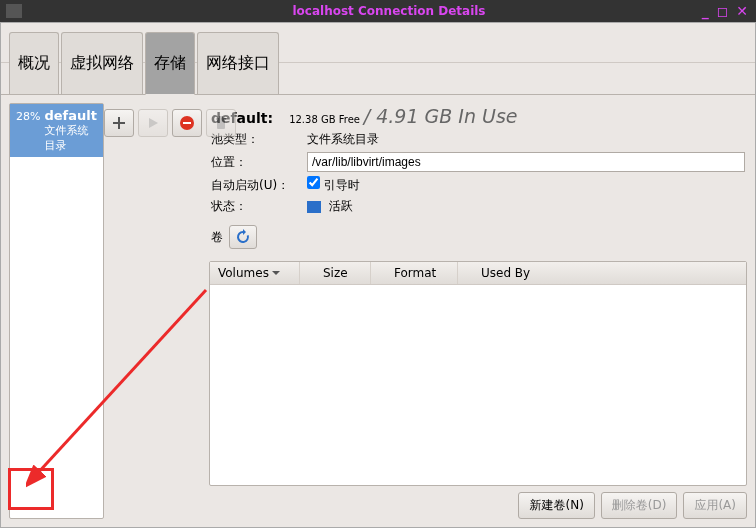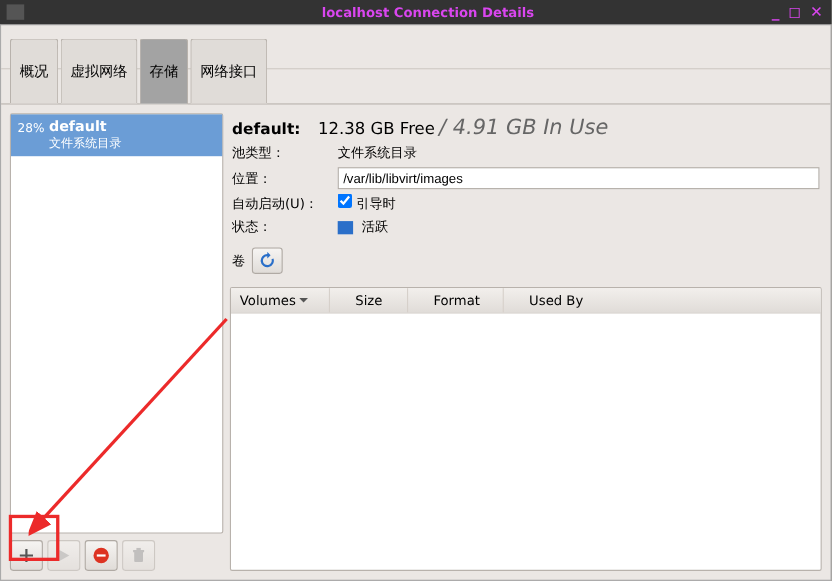--- a/index.html
+++ b/index.html
@@ -45,38 +45,38 @@
     border-bottom: 1px solid #b8b2ac;
     height: 32px;
     gap: 2px;
   }
   .tab {
     padding: 20px 8px;
     border: 1px solid #b8b2ac;
     border-bottom: none;
     border-radius: 3px 3px 0 0;
     background: #e0dcd8;
-    font-size: 13px;
+    font-size: 16px;
   }
   .tab.active {
     background: #a3a3a3;
     position: relative;
     top: 1px;
     border-bottom: 1px solid #ebe7e4;
   }
   .content {
     flex: 1;
     display: flex;
     padding: 8px;
     gap: 6px;
   }
   .left {
     width: 194px;
     display: flex;
-    flex-direction: column;
+    flex-direction: row;
   }
   .pool-list {
     flex: 1;
     border: 1px solid #b8b2ac;
     background: #fff;
     border-radius: 2px;
   }
   .pool-item {
     background: #6b9dd6;
     color: #fff;
@@ -111,21 +111,21 @@
   }
   .details {
     padding: 2px 2px 6px 2px;
   }
   .details-header {
     display: flex;
     align-items: baseline;
     gap: 16px;
   }
   .details-header .name { font-weight: bold; font-size: 14px; }
-  .details-header .free { font-size: 15px; }
+  .details-header .free { font-size: 10px; }
   .details-header .inuse { font-style: italic; color: #666; font-size: 19px; }
   .detail-row {
     display: flex;
     align-items: center;
     margin-top: 4px;
     font-size: 12px;
   }
   .detail-row .lbl { width: 96px; }
   .detail-row input[type=text] {
     flex: 1;
@@ -319,20 +319,25 @@
                 <path d="M0 2l4 4 4-4z" fill="#555"></path>
               </svg>
           </div>
           <div class="col-size">Size</div>
           <div class="col-fmt">Format</div>
           <div class="col-used">Used By</div>
         </div>
         <div style="flex:1"></div>
       </div>
 
+      <div class="right-buttons">
+        <div class="text-btn">新建卷(N)</div>
+        <div class="text-btn disabled">删除卷(D)</div>
+        <div class="text-btn disabled">应用(A)</div>
+      </div>
     </div>
   </div>
 </div>
 
 <svg class="annot-arrow" width="200" height="220">
   <defs>
       <marker id="ah" markerWidth="10" markerHeight="10" refX="2" refY="3" orient="auto">
         <path d="M0,0 L0,6 L8,3 z" fill="#ec2a2a"></path>
       </marker>
     </defs>

